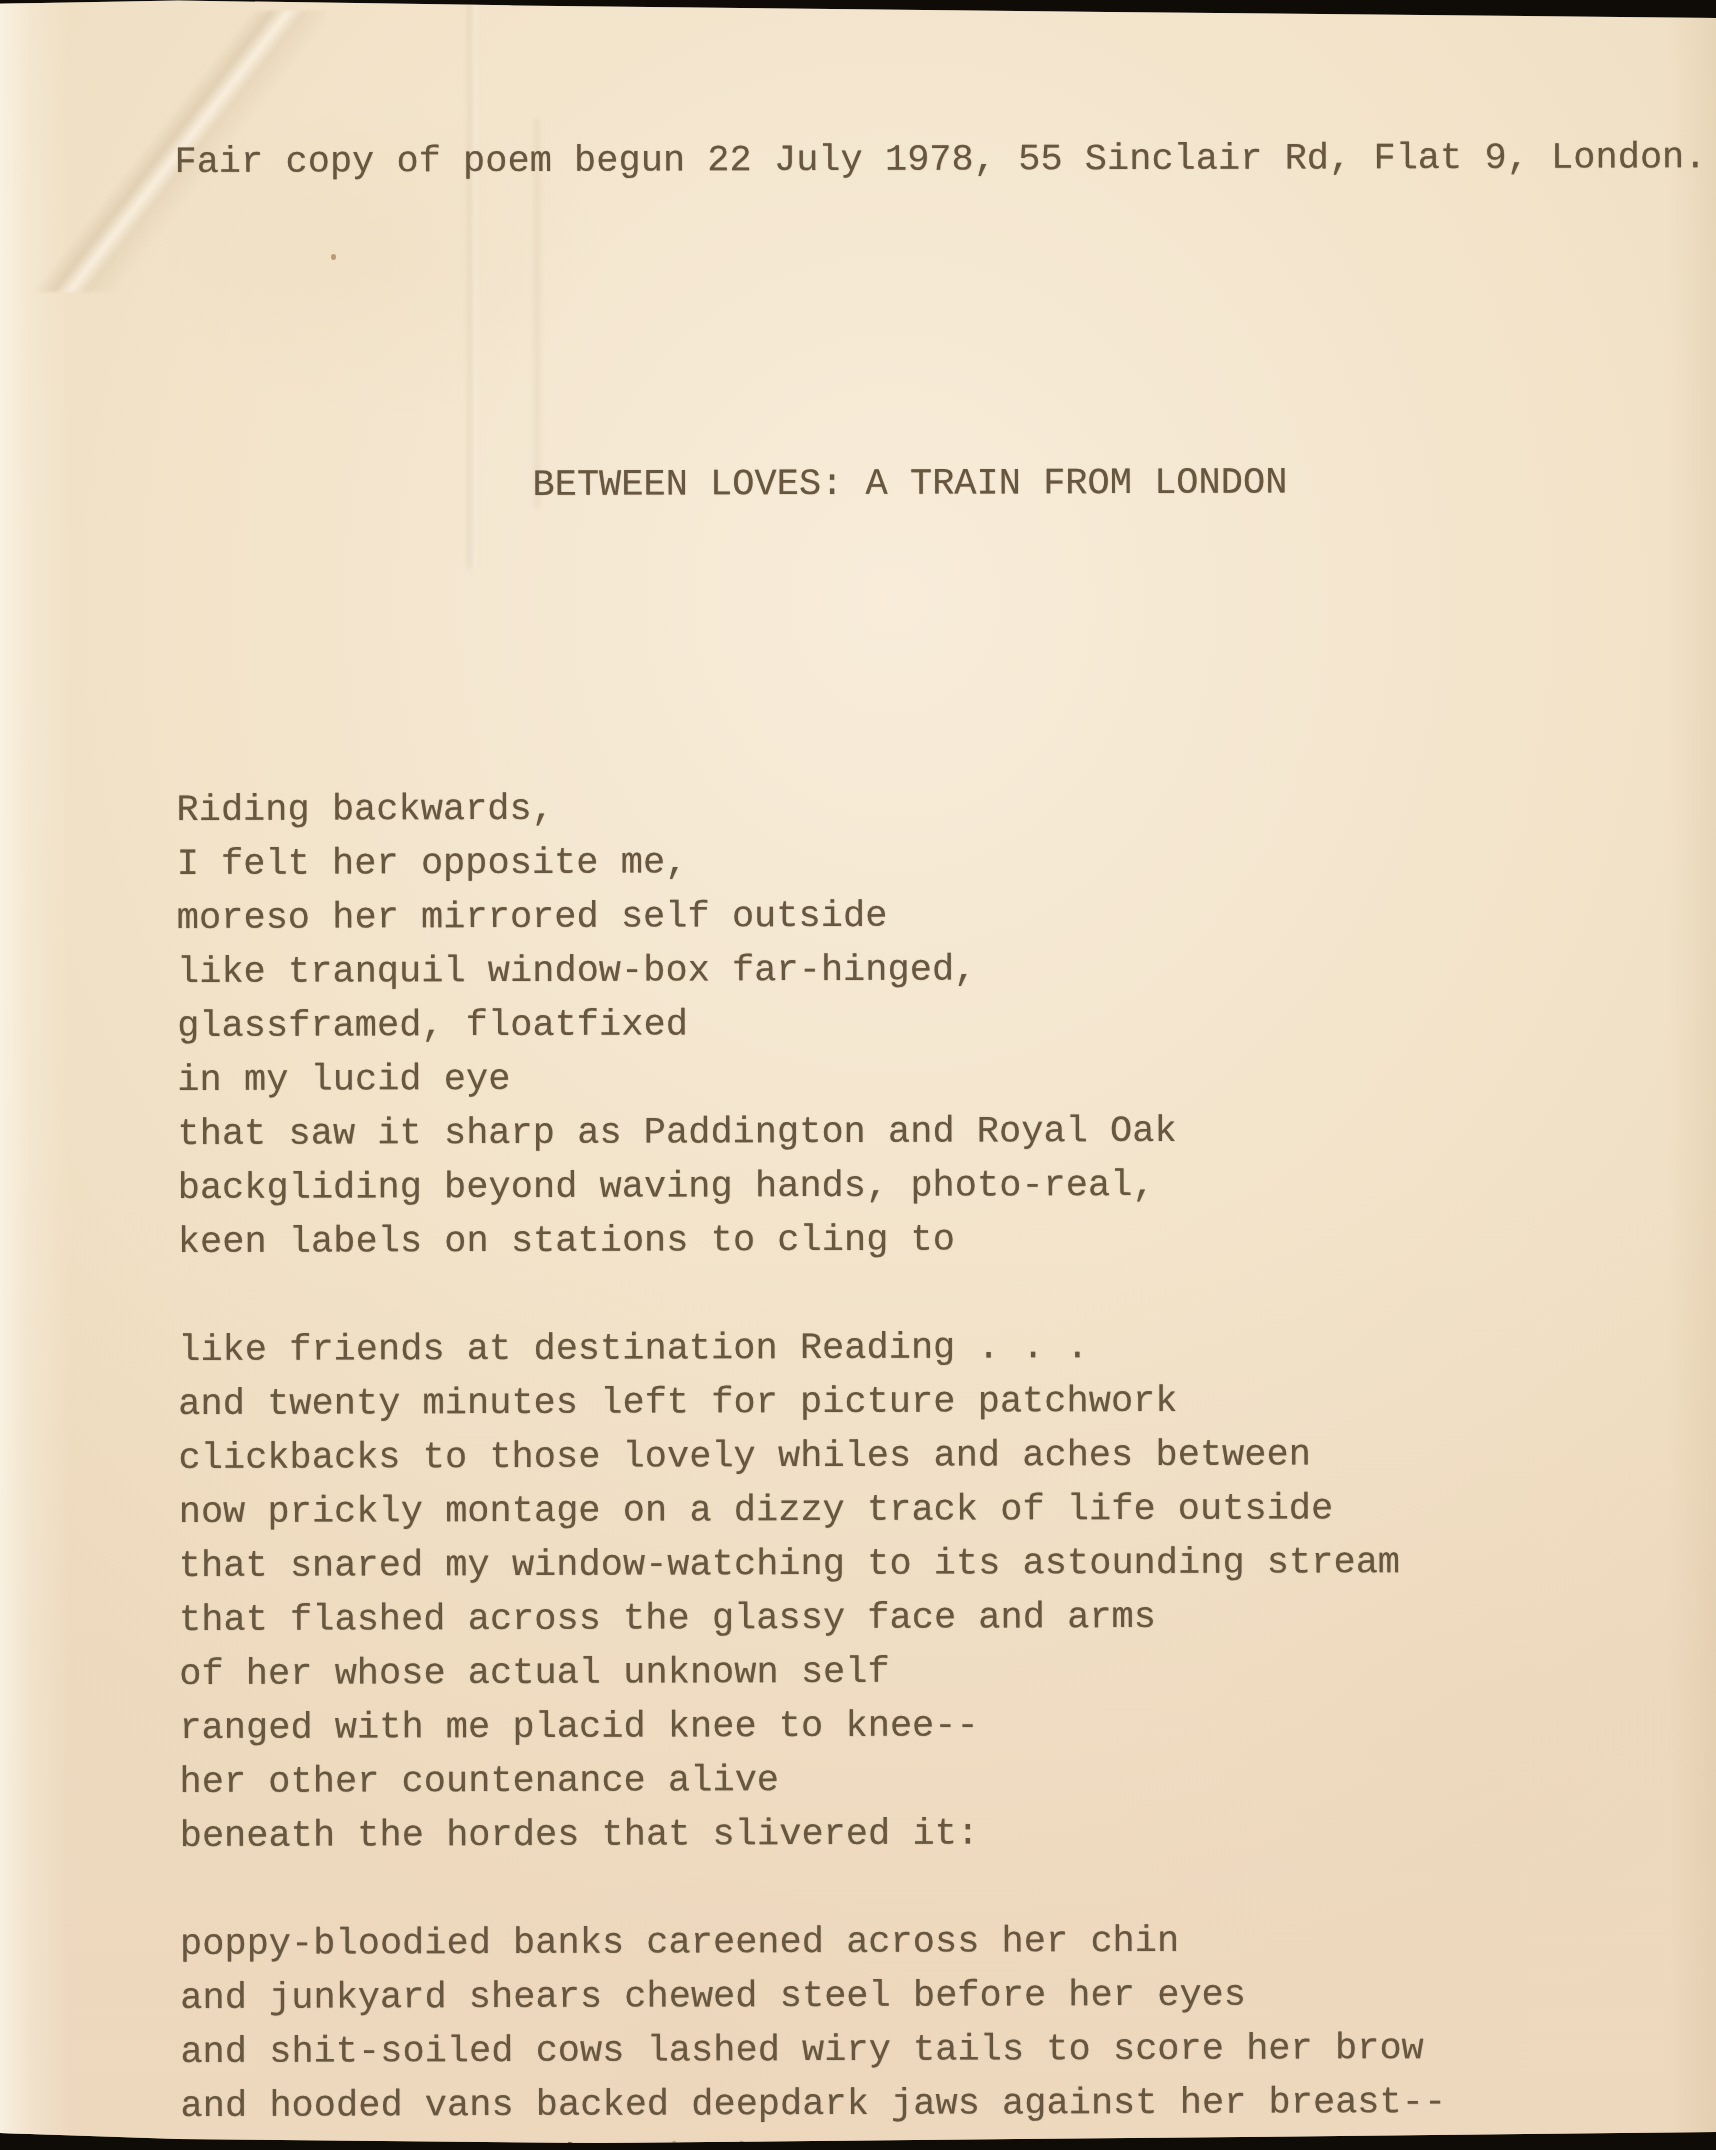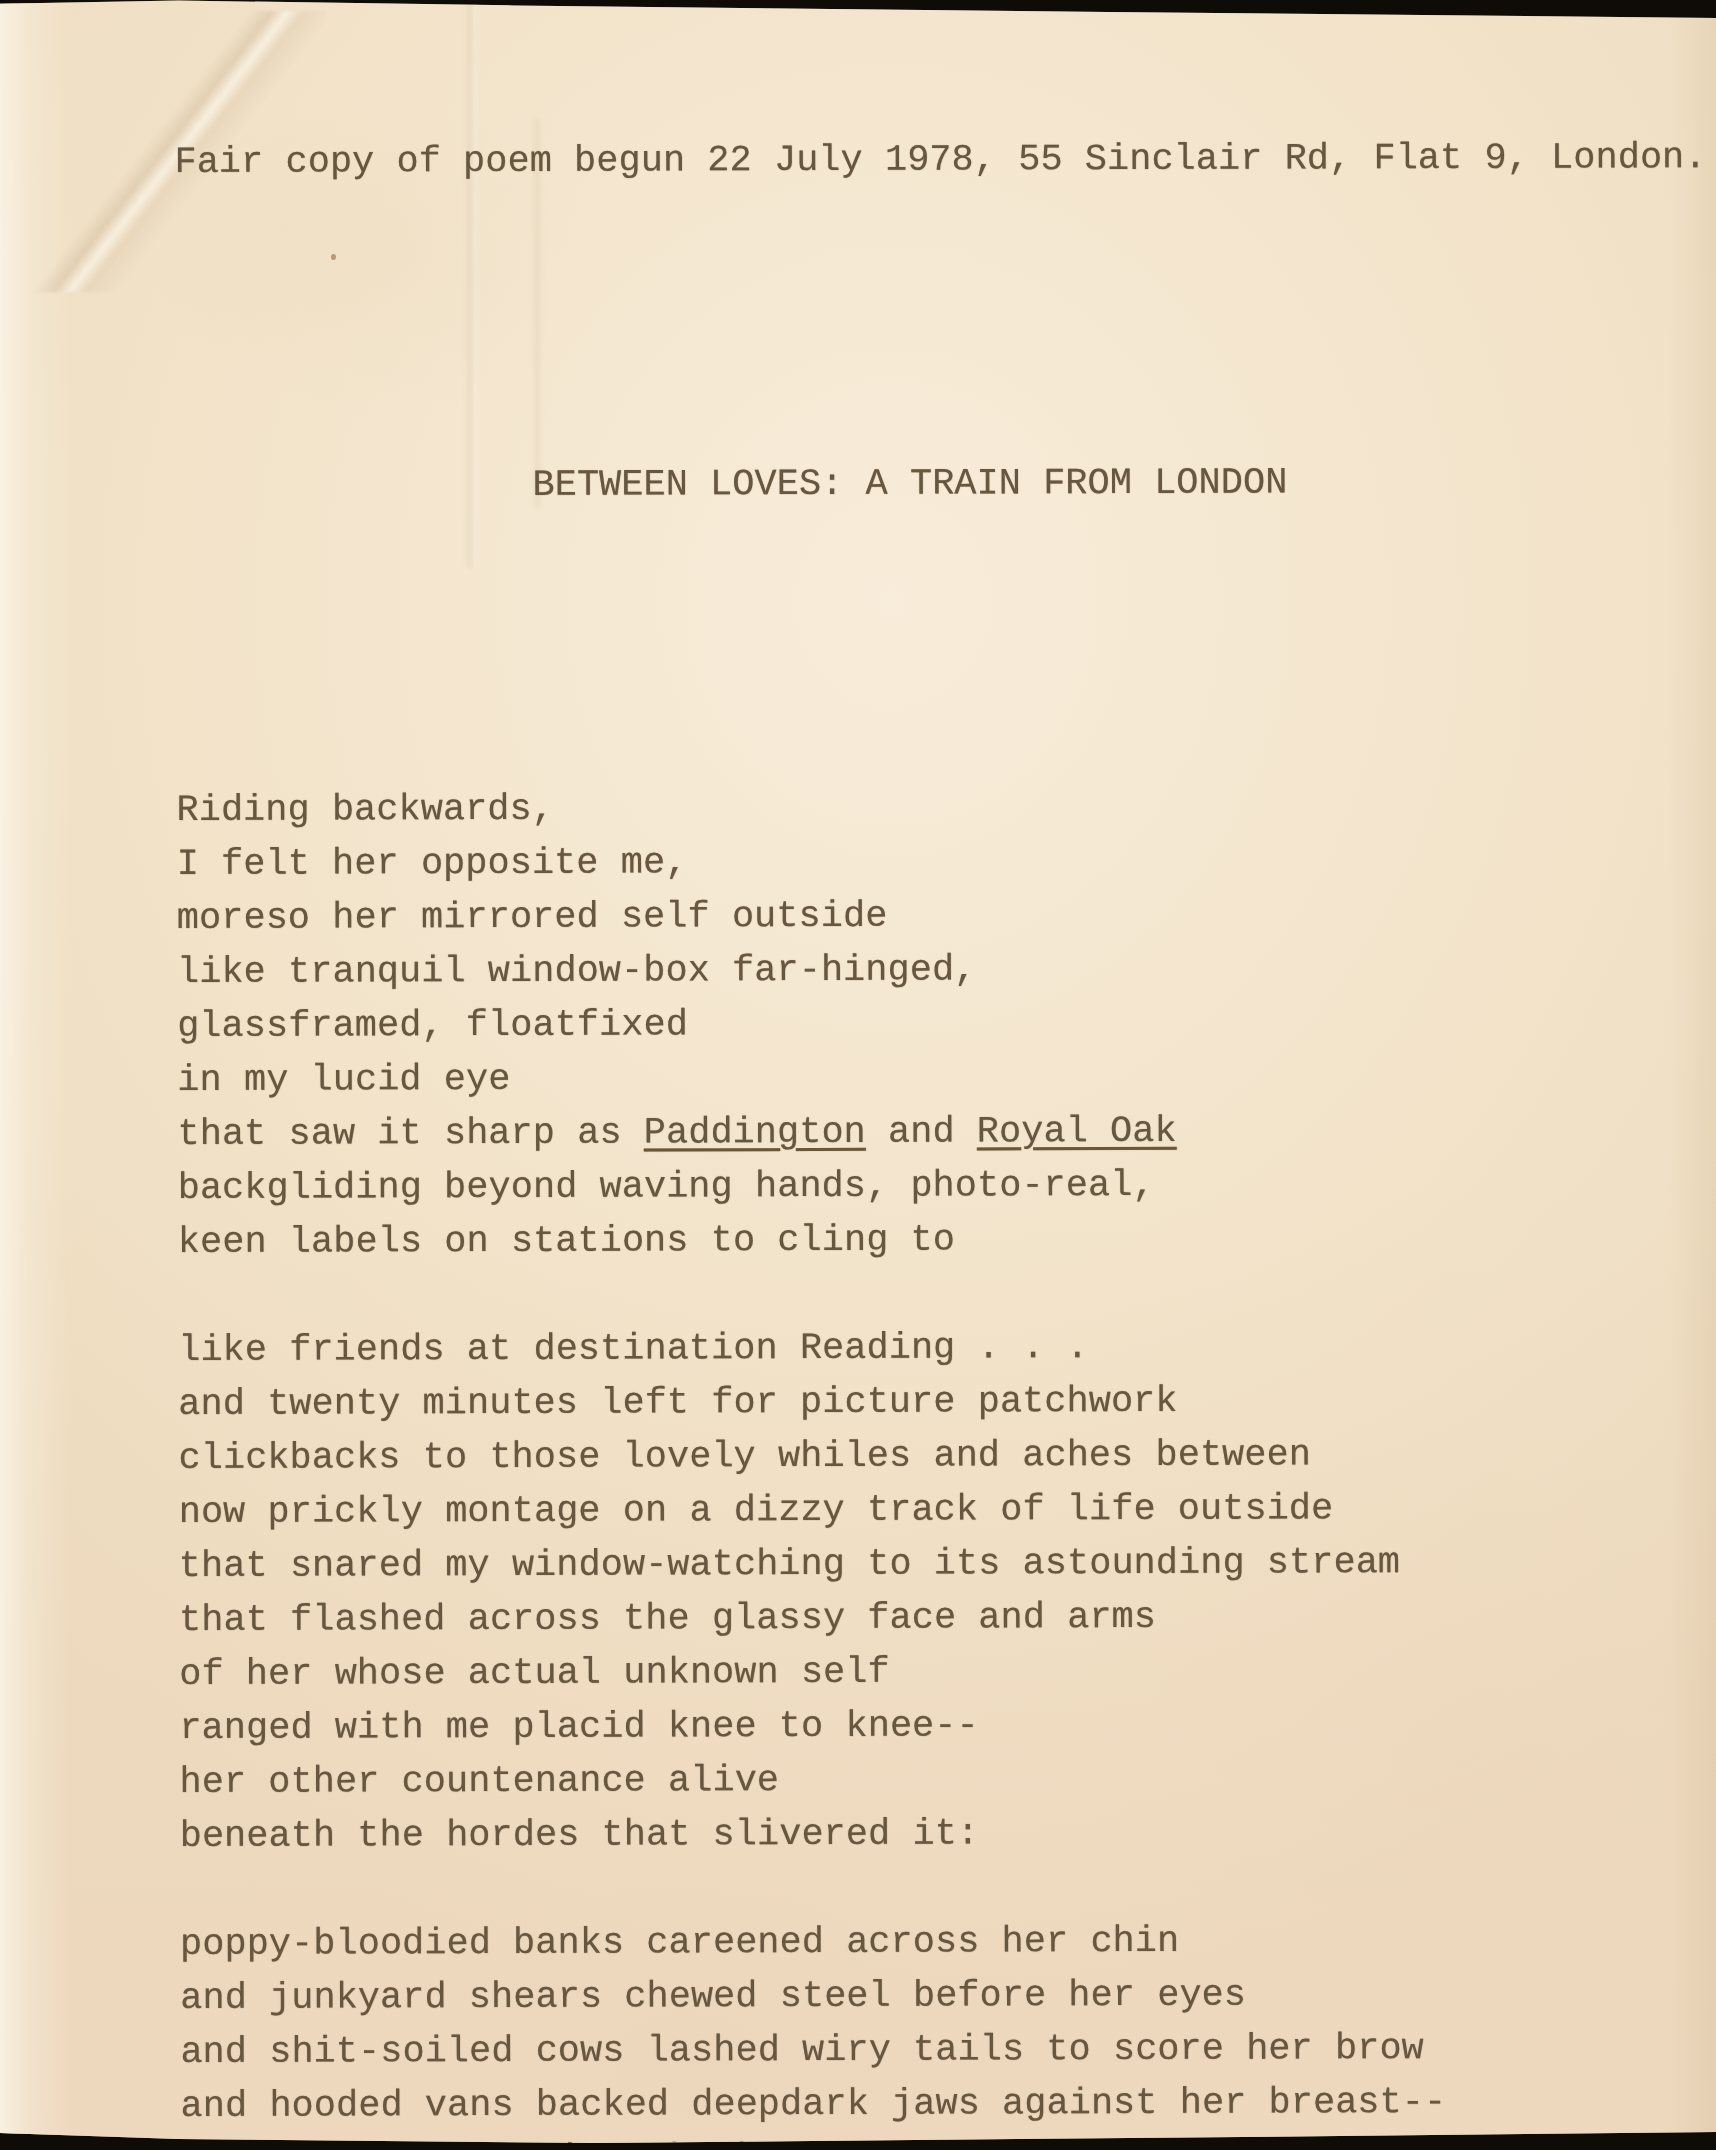--- a/index.html
+++ b/index.html
@@ -90,21 +90,20 @@
     text-shadow:
       0 0 1.1px rgba(104, 84, 52, 0.45),
       0.5px 0.5px 0 rgba(104, 84, 52, 0.12);
     transform: rotate(-0.18deg);
     transform-origin: 0 0;
   }
   .line { height: 54px; }
   .line.blank { height: 54px; }
   .line.title-line { padding-left: 357px; }
   .u {
-    text-decoration: underline;
     text-decoration-thickness: 2.7px;
     text-underline-offset: 6px;
     text-decoration-color: rgba(96, 74, 44, 0.85);
   }
 </style>
 </head>
 <body>
 
 <div class="scan">
   <div class="paper">

